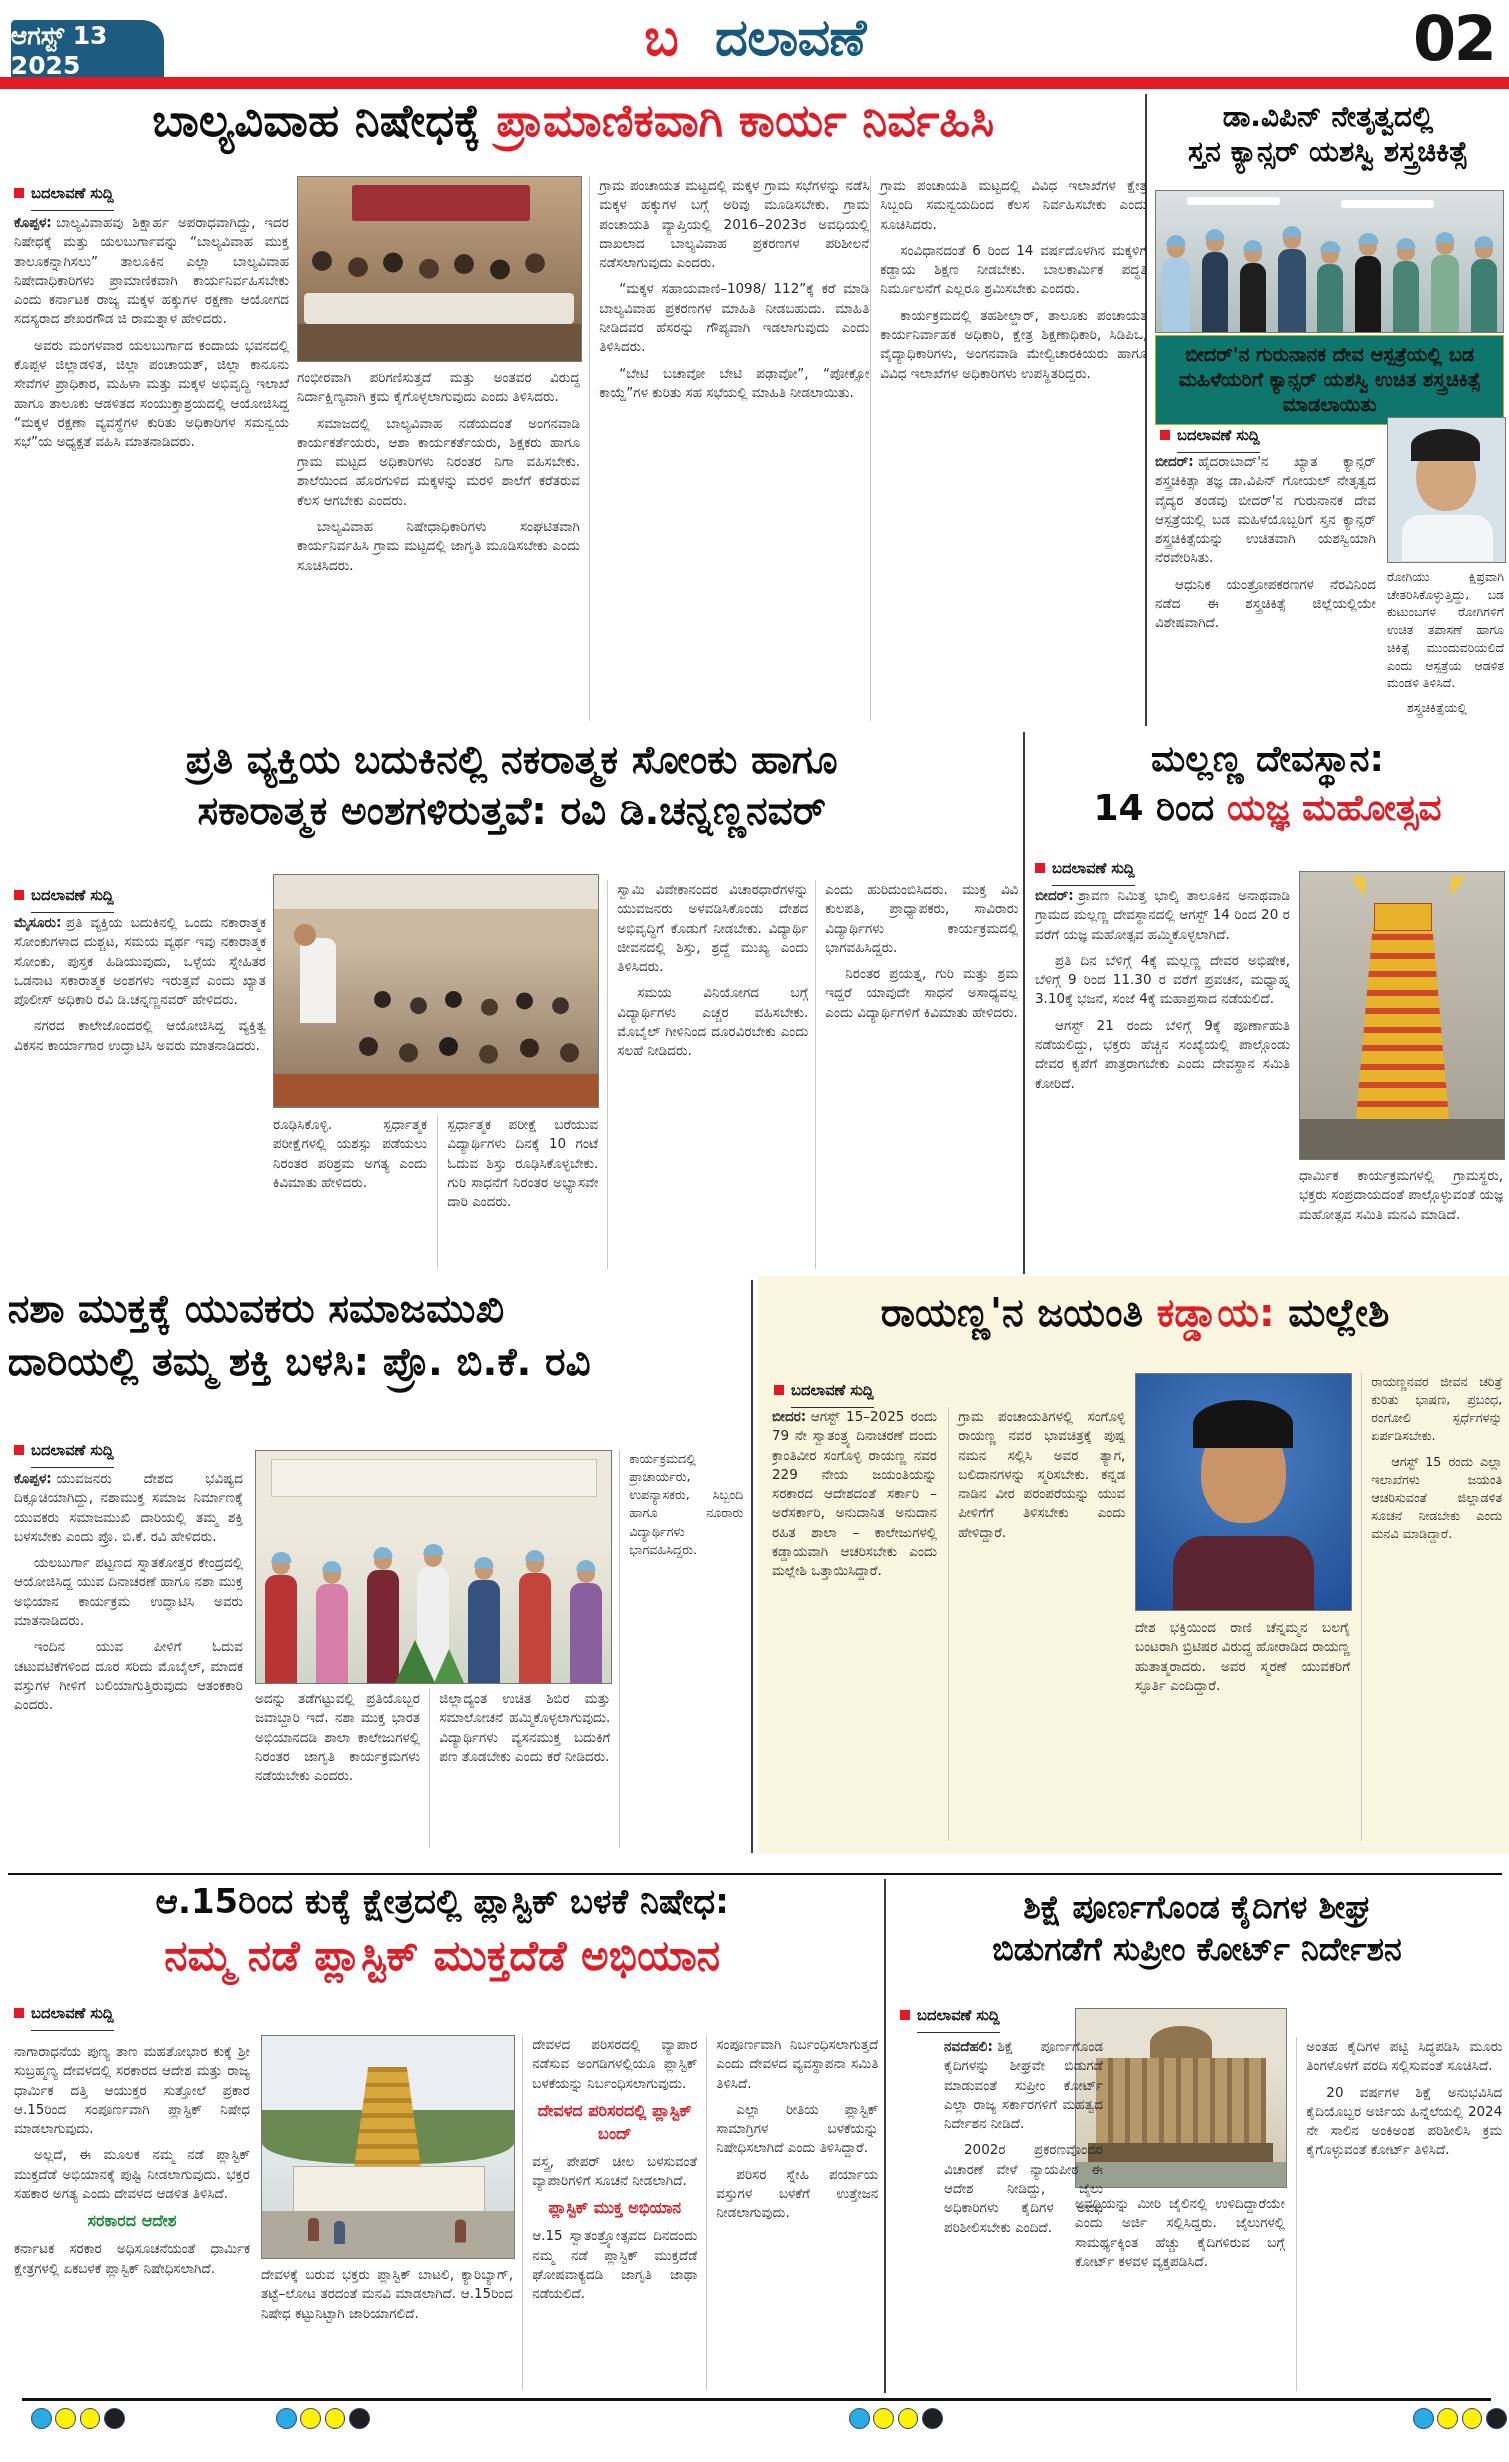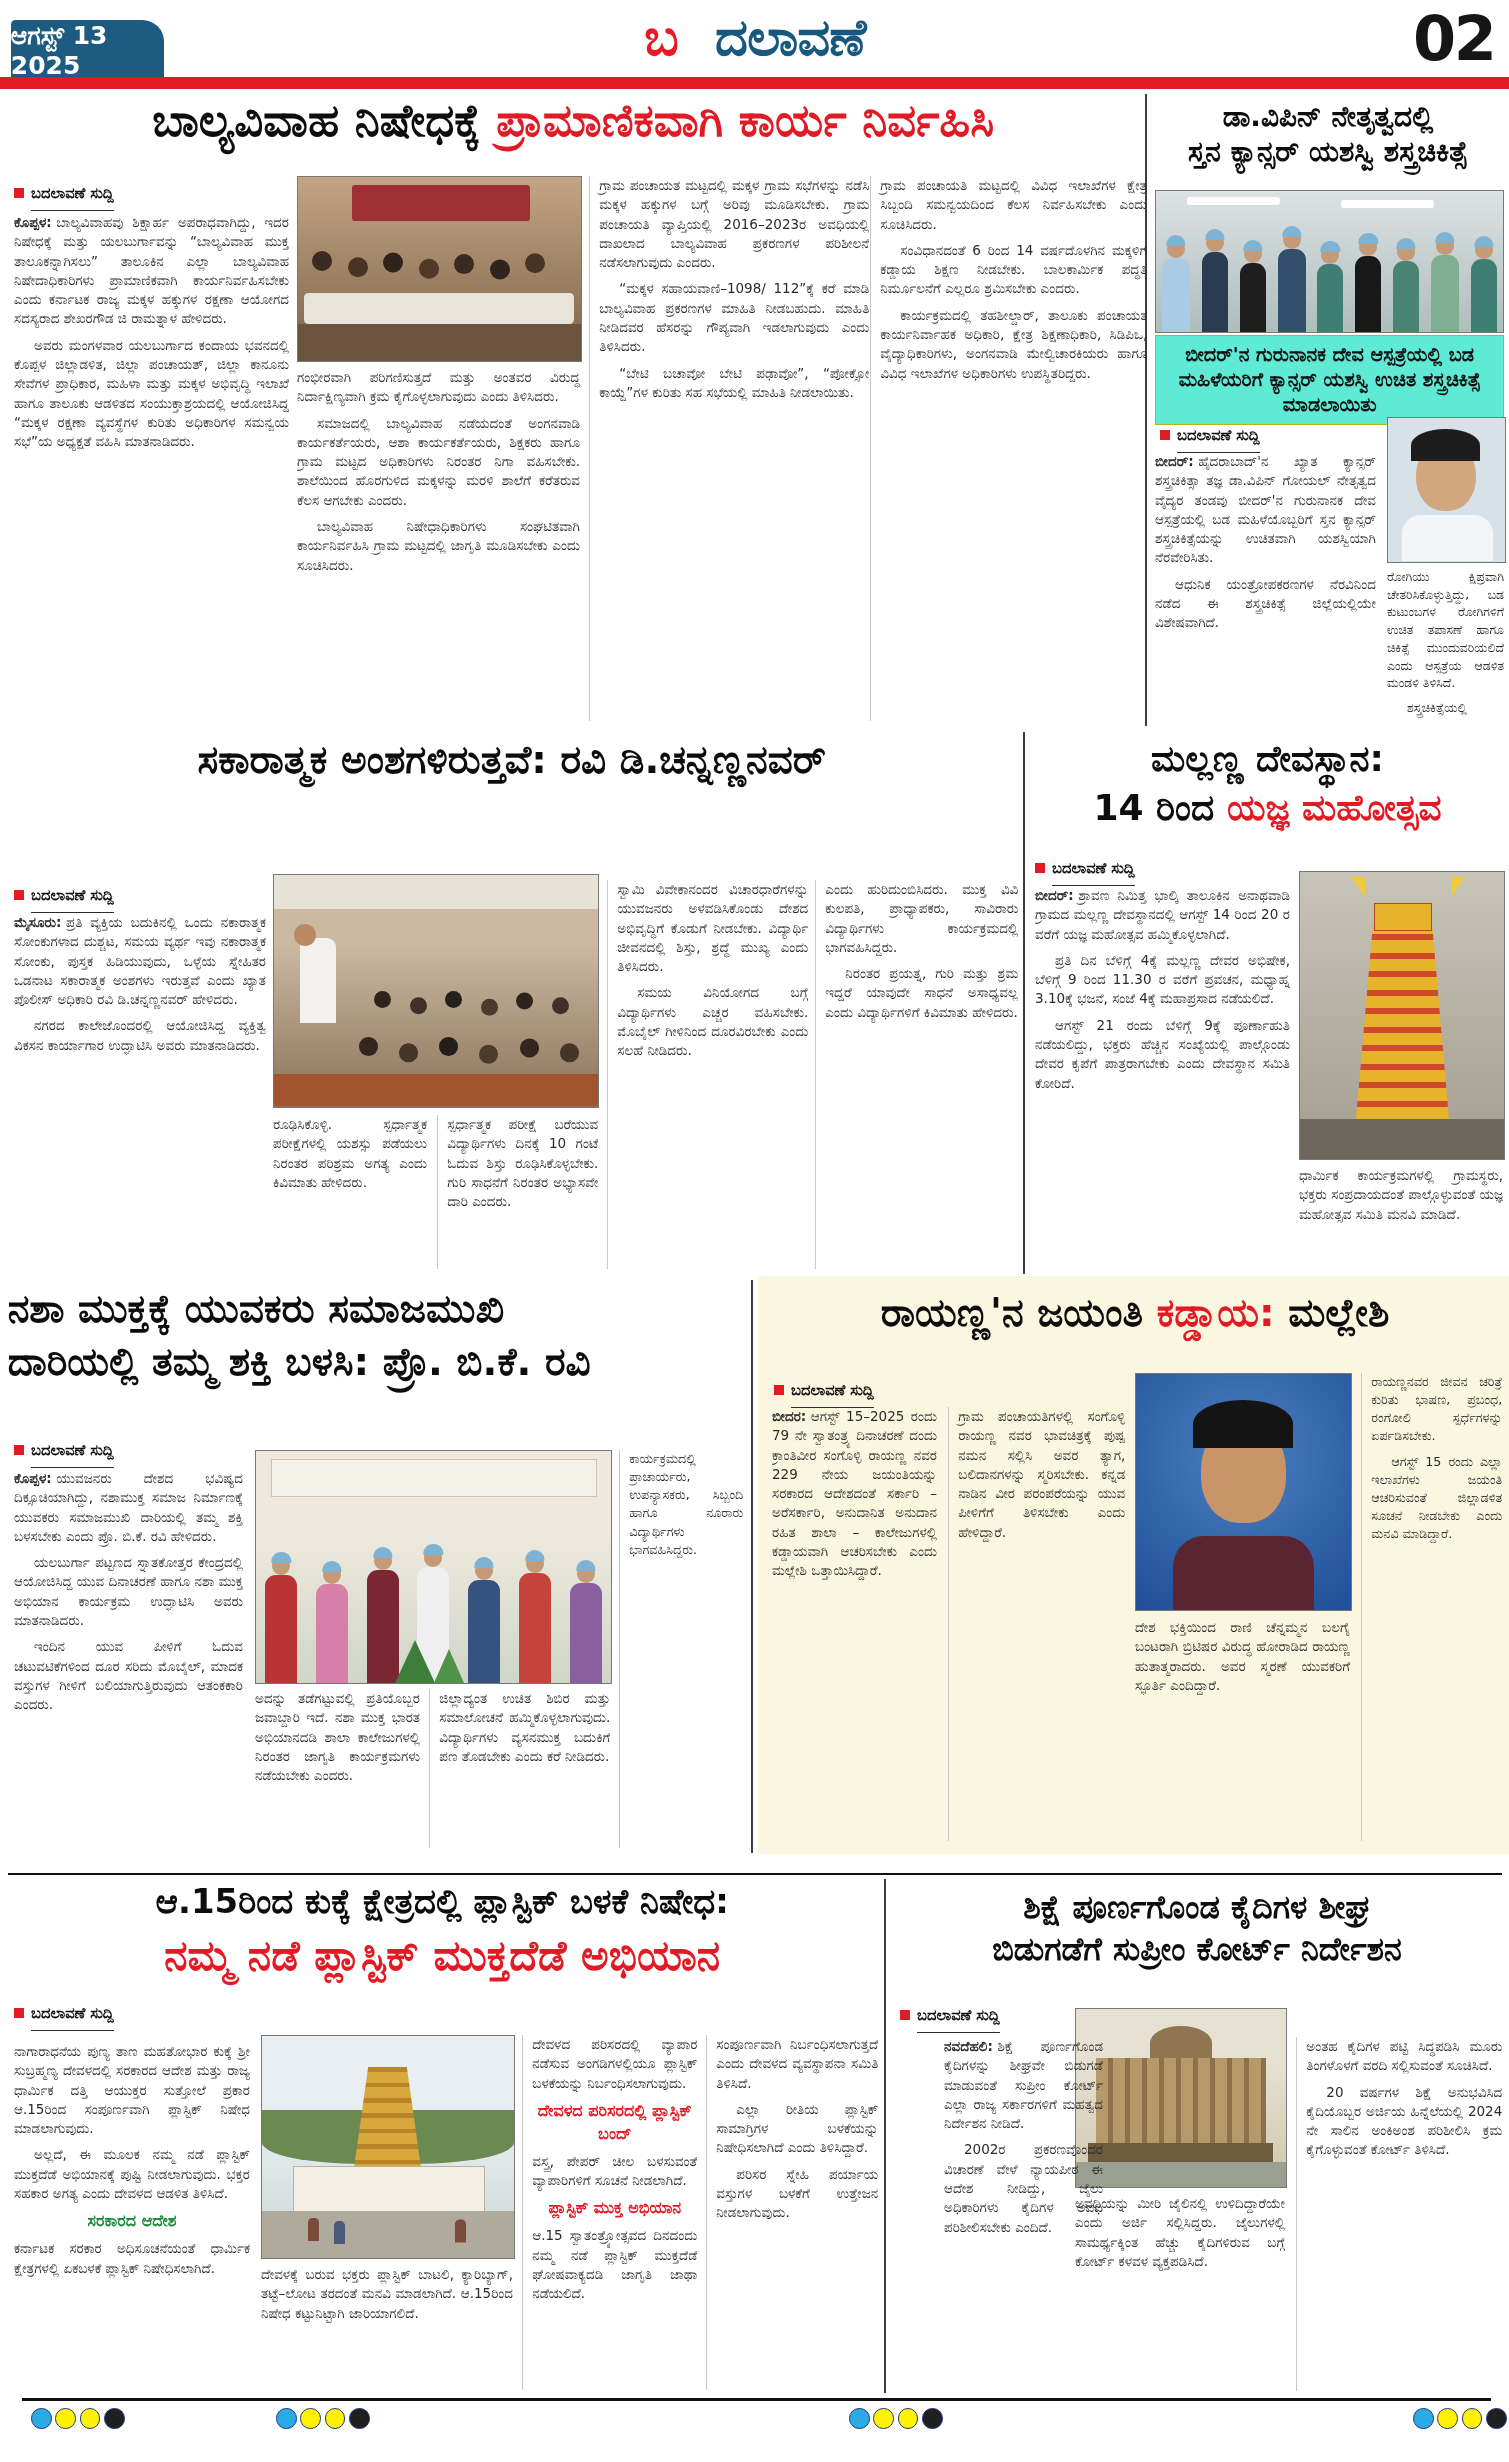--- a/index.html
+++ b/index.html
@@ -31,21 +31,21 @@
   .byline .lbl{border-bottom:1.5px solid #2c2c2c;padding-bottom:9px;}
   
   .col{position:absolute;font-size:13.5px;line-height:1.43;text-align:justify;overflow:hidden;color:#2b2b2b;}
   .col p{margin:0 0 7px 0;}
   .col p + p{text-indent:20px;}
   .col .dl{font-weight:bold;margin-right:4.6px;}
   .rl{border-left:0.8px solid #c7c7c7;padding-left:9.3px;}
   .subh{font-weight:bold;text-align:center;font-size:16px;margin:4.6px 0 6.2px 0;}
   
   .photo{position:absolute;overflow:hidden;border:0.8px solid #777;}
-  .cap-yellow{position:absolute;background:#5eead4;font-weight:bold;text-align:center;
+  .cap-yellow{position:absolute;background:#0f766e;font-weight:bold;text-align:center;
     font-size:19.3px;line-height:1.3;color:#111;padding:6.2px 7.7px;border:0.8px solid #bdb200;}
   .fig{position:relative;border-radius:10.8px 10.8px 0 0;}
   .fig::before{content:"";position:absolute;top:-18.5px;left:50%;transform:translateX(-50%);
     width:18px;height:18px;border-radius:50%;background:#c49a77;}
   .fig::after{content:"";position:absolute;top:-23px;left:50%;transform:translateX(-50%);
     width:19.3px;height:10.8px;border-radius:9.3px 9.3px 0 0;background:#7fb3d4;}
   .figrow{position:absolute;left:0;right:0;bottom:0;display:flex;justify-content:space-around;align-items:flex-end;}
   .tri{position:absolute;width:0;height:0;}
   
   .dots{position:absolute;display:flex;gap:3.9px;}
@@ -134,20 +134,21 @@
 <div class="col" style="left:1155px;top:452px;width:221px;height:269px;">
   <p><span class="dl">ಬೀದರ್:</span><span>ಹೈದರಾಬಾದ್'ನ ಖ್ಯಾತ ಕ್ಯಾನ್ಸರ್ ಶಸ್ತ್ರಚಿಕಿತ್ಸಾ ತಜ್ಞ ಡಾ.ವಿಪಿನ್ ಗೋಯಲ್ ನೇತೃತ್ವದ ವೈದ್ಯರ ತಂಡವು ಬೀದರ್'ನ ಗುರುನಾನಕ ದೇವ ಆಸ್ಪತ್ರೆಯಲ್ಲಿ ಬಡ ಮಹಿಳೆಯೊಬ್ಬರಿಗೆ ಸ್ತನ ಕ್ಯಾನ್ಸರ್ ಶಸ್ತ್ರಚಿಕಿತ್ಸೆಯನ್ನು ಉಚಿತವಾಗಿ ಯಶಸ್ವಿಯಾಗಿ ನೆರವೇರಿಸಿತು.</span></p>
   <p>ಆಧುನಿಕ ಯಂತ್ರೋಪಕರಣಗಳ ನೆರವಿನಿಂದ ನಡೆದ ಈ ಶಸ್ತ್ರಚಿಕಿತ್ಸೆ ಜಿಲ್ಲೆಯಲ್ಲಿಯೇ ವಿಶೇಷವಾಗಿದೆ.</p>
 </div>
 <div class="col" style="left:1387px;top:568px;width:117px;height:153px;font-size:12.4px;">
   <p>ರೋಗಿಯು ಕ್ಷಿಪ್ರವಾಗಿ ಚೇತರಿಸಿಕೊಳ್ಳುತ್ತಿದ್ದು, ಬಡ ಕುಟುಂಬಗಳ ರೋಗಿಗಳಿಗೆ ಉಚಿತ ತಪಾಸಣೆ ಹಾಗೂ ಚಿಕಿತ್ಸೆ ಮುಂದುವರಿಯಲಿದೆ ಎಂದು ಆಸ್ಪತ್ರೆಯ ಆಡಳಿತ ಮಂಡಳಿ ತಿಳಿಸಿದೆ.</p>
   <p>ಶಸ್ತ್ರಚಿಕಿತ್ಸೆಯಲ್ಲಿ ಅರಿವಳಿಕೆ ತಜ್ಞರು, ಶುಶ್ರೂಷಕರು ಸೇರಿದಂತೆ ಹತ್ತಕ್ಕೂ ಹೆಚ್ಚು ಸಿಬ್ಬಂದಿ ಭಾಗವಹಿಸಿದ್ದರು.</p>
 </div>
 
 <div class="hl" style="left:7.7px;top:735px;width:1008px;font-size:39px;line-height:1.3;">
+  <div>ಪ್ರತಿ ವ್ಯಕ್ತಿಯ ಬದುಕಿನಲ್ಲಿ ನಕರಾತ್ಮಕ ಸೋಂಕು ಹಾಗೂ</div>
   <div>ಸಕಾರಾತ್ಮಕ ಅಂಶಗಳಿರುತ್ತವೆ: ರವಿ ಡಿ.ಚನ್ನಣ್ಣನವರ್</div>
 </div>
 <div class="byline" style="left:14px;top:886px;">
   <span class="sq"></span><span class="lbl">ಬದಲಾವಣೆ ಸುದ್ದಿ</span>
 </div>
 <div class="photo" style="left:273px;top:874px;width:324px;height:232px;background:linear-gradient(#cbb9a2 30%,#8a7258);">
   <div class="abs" style="left:0;top:0;width:100%;height:34px;background:#e8e2d6;"></div>
   <div class="abs" style="left:26px;top:63px;width:36px;height:85px;border-radius:9.3px 9.3px 0 0;background:#f2f1ee;"></div>
   <div class="abs" style="left:20px;top:49px;width:21.6px;height:21.6px;border-radius:50%;background:#b98a63;"></div>
   <div class="abs" style="left:100px;top:116px;width:17px;height:17px;border-radius:50%;background:#2e241d;box-shadow:36px 6.2px 0 #40302a,71px 0 0 #24201c,107px 7.7px 0 #4a3a2d,142px 1.5px 0 #2e241d,178px 6.2px 0 #40302a;"></div>

